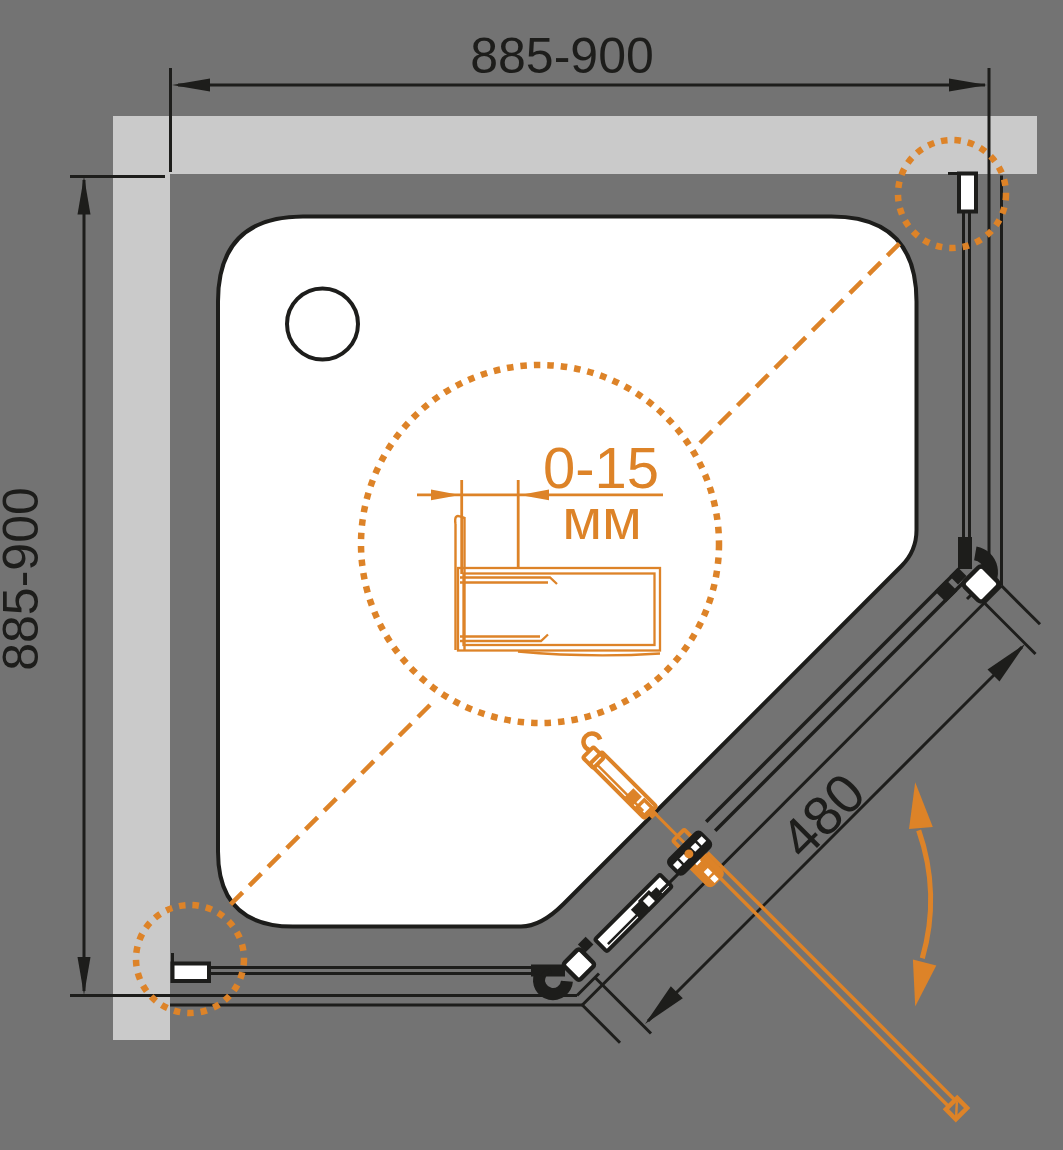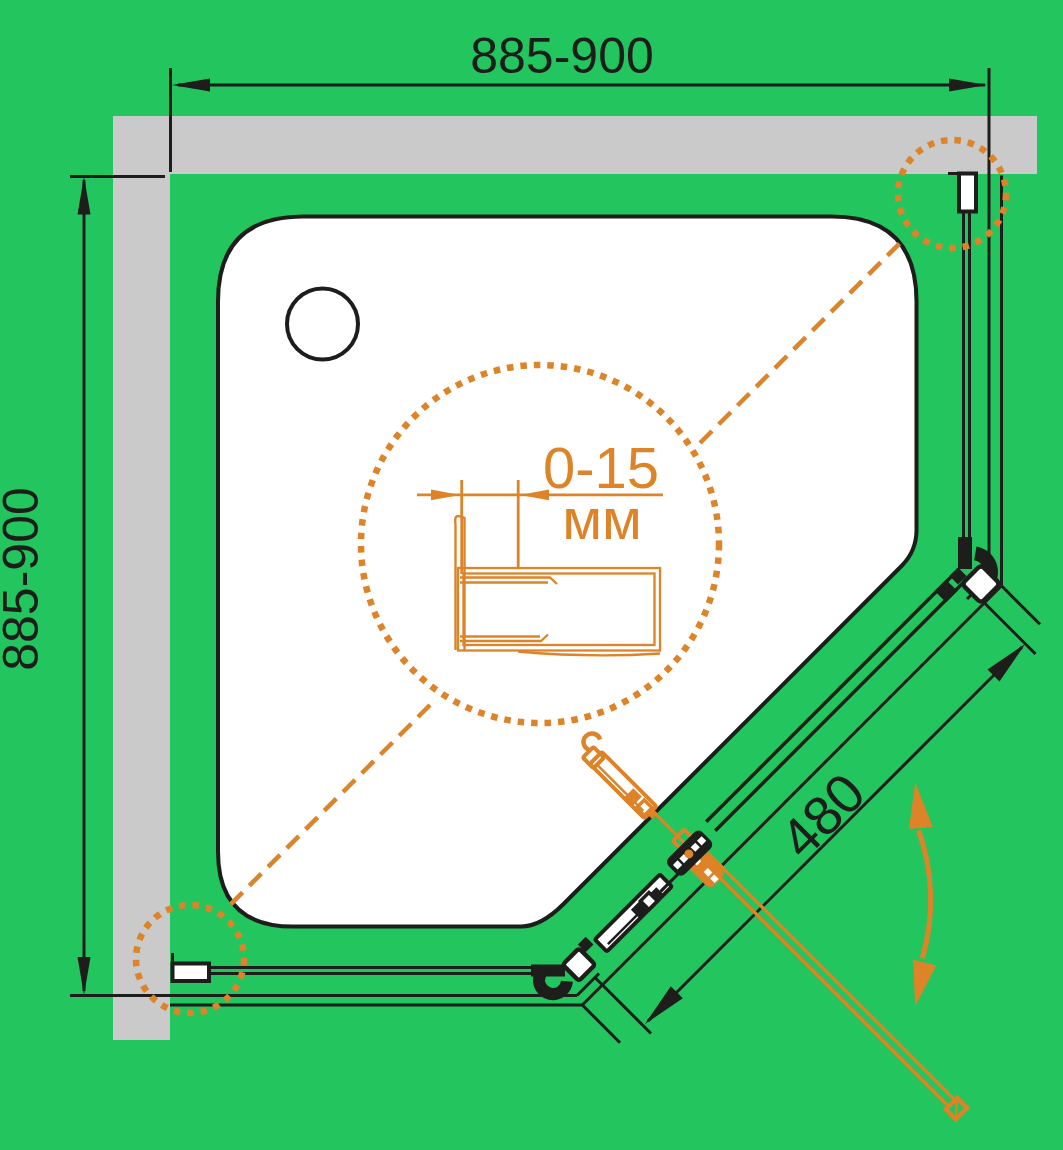--- a/index.html
+++ b/index.html
@@ -1,16 +1,16 @@
 <!DOCTYPE html>
 <html><head>
 <meta charset="utf-8">
 <style>
   html,body{margin:0;padding:0;background:#fff;}
-  .wrap{width:1063px;height:1150px;position:relative;overflow:hidden;background:#22c55e;}
+  .wrap{width:1063px;height:1150px;position:relative;overflow:hidden;background:#737373;}
   text{font-family:"Liberation Sans", sans-serif;}
 </style>
 </head>
 <body>
 <div class="wrap">
 <svg width="1063" height="1150" viewBox="0 0 1063 1150">
 
   <rect x="113" y="116" width="924" height="58" fill="#cacaca"></rect>
   <rect x="113" y="116" width="57" height="924" fill="#cacaca"></rect>
 

